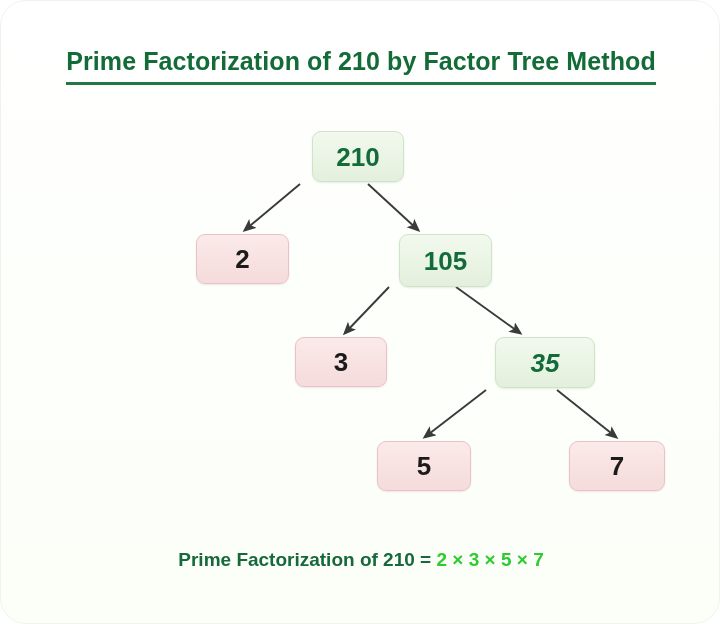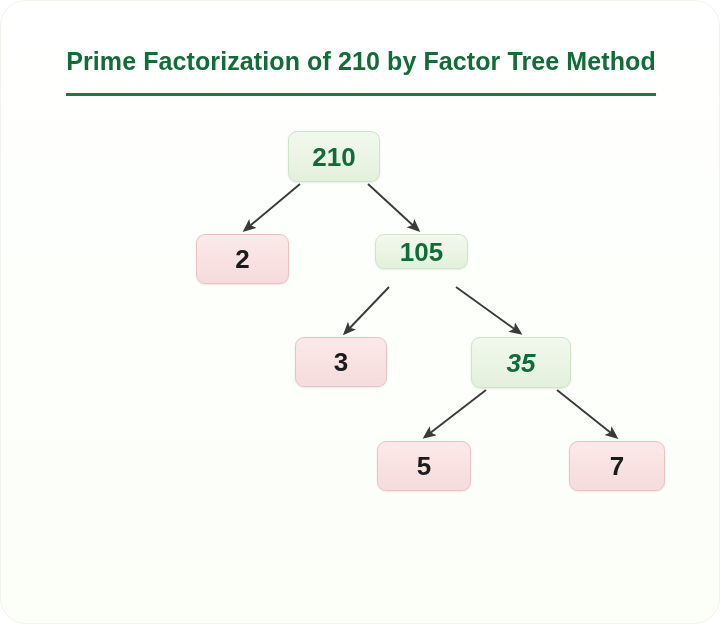--- a/index.html
+++ b/index.html
@@ -26,21 +26,21 @@
     top: 46px;
     width: 720px;
     text-align: center;
     font-size: 25px;
     font-weight: bold;
     color: #136b38;
     letter-spacing: 0.1px;
   }
   #title .tx {
     border-bottom: 3px solid #1d7a43;
-    padding-bottom: 18px;
+    padding-bottom: 7px;
   }
   #tree-svg {
     position: absolute;
     left: 0;
     top: 0;
     width: 720px;
     height: 624px;
   }
   .node {
     position: absolute;
@@ -51,20 +51,21 @@
     justify-content: center;
     font-weight: bold;
     font-size: 26px;
     line-height: 1;
   }
   .node.composite {
     background: linear-gradient(180deg, #f2f8ee 0%, #eaf4e4 55%, #e3f0dc 100%);
     border: 1px solid #cfe3c6;
     color: #146b3a;
     box-shadow: 0 1px 2px rgba(120,150,120,0.18);
+    margin-left: 24px;
   }
   .node.prime {
     background: linear-gradient(180deg, #fbeaea 0%, #f8e1e1 55%, #f6dcdc 100%);
     border: 1px solid #e9c3c3;
     color: #1b1b1b;
     box-shadow: 0 1px 2px rgba(160,120,120,0.18);
   }
   #caption {
     position: absolute;
     left: 0;
@@ -102,31 +103,34 @@
       </g>
   </svg>
 
   <div id="node-layer">
       <div class="node composite" style="left: 287px; top: 130px; width: 92px; height: 51px;">
         <span>210</span>
       </div>
       <div class="node prime" style="left: 195px; top: 233px; width: 93px; height: 50px;">
         <span>2</span>
       </div>
-      <div class="node composite" style="left: 374px; top: 233px; width: 93px; height: 35px;">
+      <div class="node composite" style="left: 374px; top: 233px; width: 93px; height: 53px;">
         <span>105</span>
       </div>
       <div class="node prime" style="left: 294px; top: 336px; width: 92px; height: 50px;">
         <span>3</span>
       </div>
       <div class="node composite" style="left: 470px; top: 336px; width: 100px; height: 51px; font-style: italic;">
         <span>35</span>
       </div>
       <div class="node prime" style="left: 376px; top: 440px; width: 94px; height: 50px;">
         <span>5</span>
       </div>
       <div class="node prime" style="left: 568px; top: 440px; width: 96px; height: 50px;">
         <span>7</span>
       </div>
     </div>
 
+  <div id="caption">
+    <span class="lead">Prime Factorization of 210 = </span><span class="result">2 × 3 × 5 × 7</span>
+  </div>
 
 </div>
 
 </body></html>

